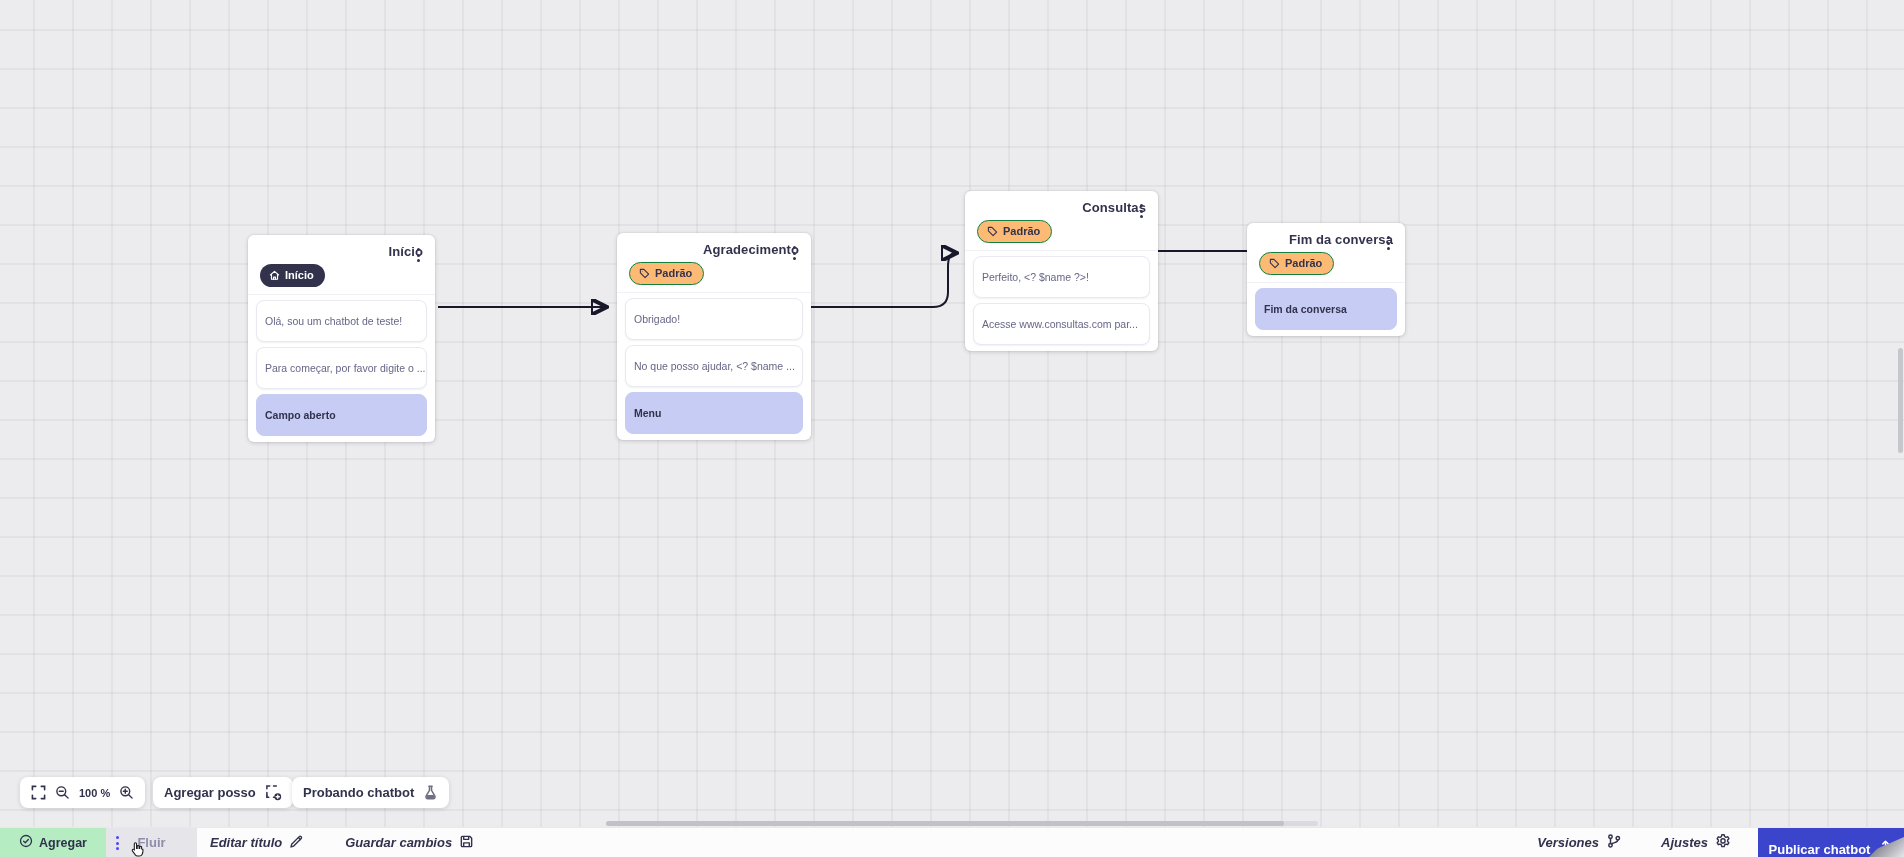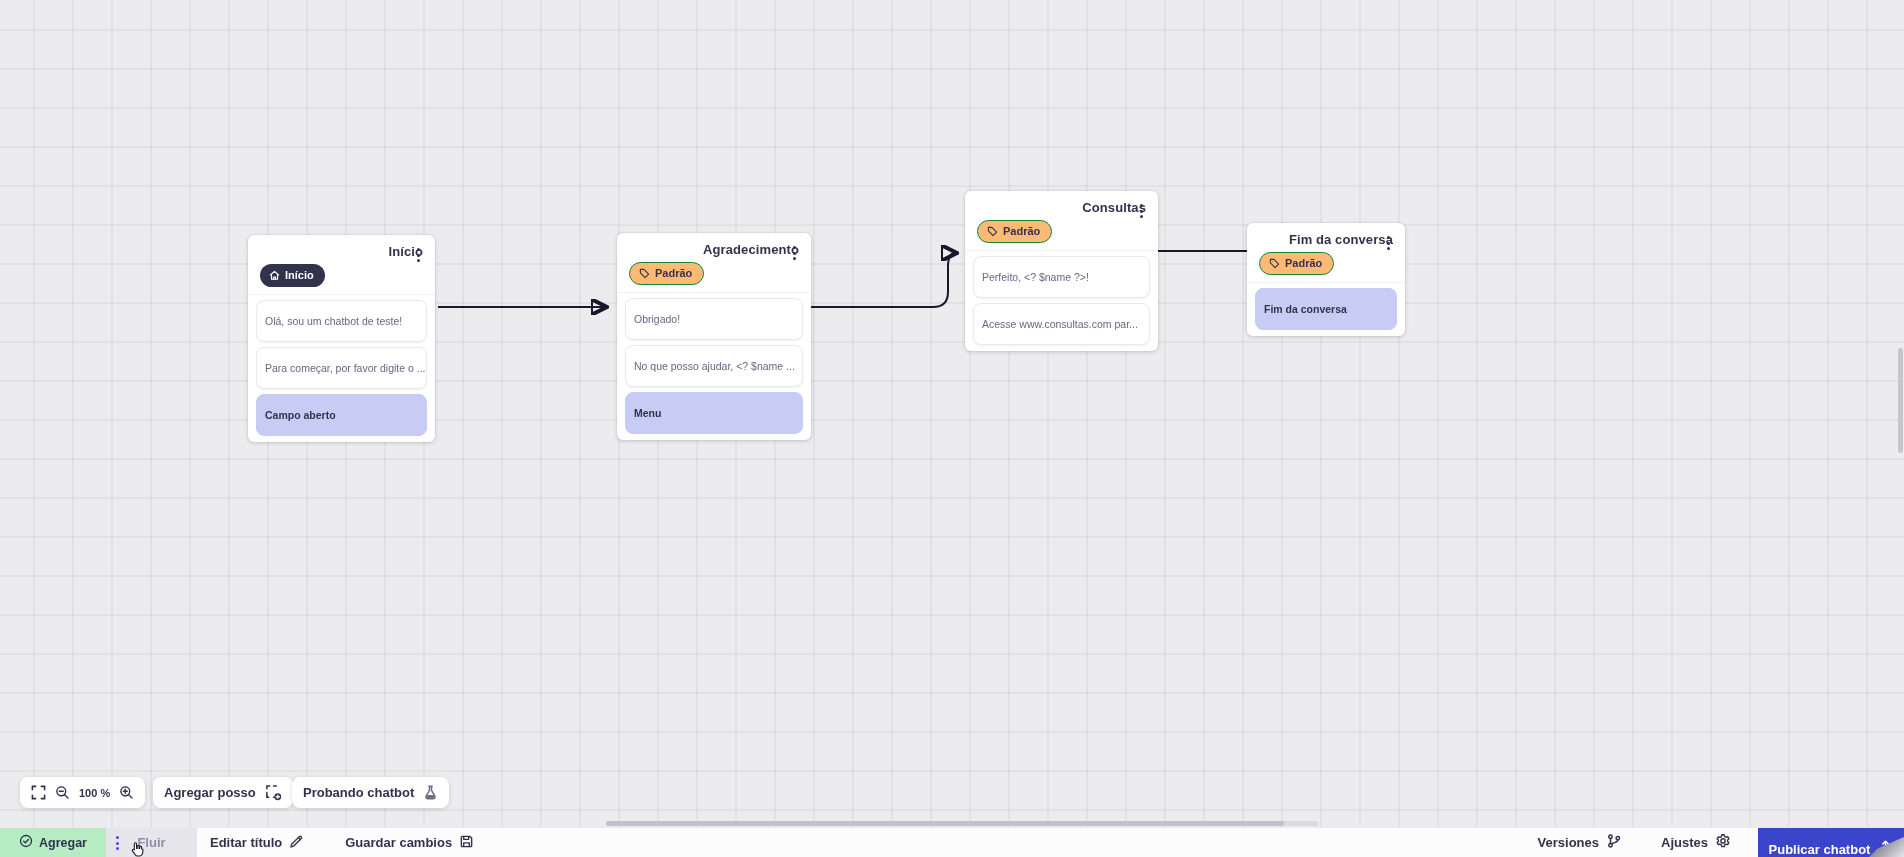--- a/index.html
+++ b/index.html
@@ -92,21 +92,21 @@
   }
   .sb-tab {
     width:91px; height:100%; background:#e5e5ea; position:relative;
     display:flex; align-items:center; justify-content:center;
     font-weight:600; color:#8e8ea9; cursor:pointer;
   }
   .sb-tab .kebab-blue { position:absolute; left:10px; top:8px;
     display:flex; flex-direction:column; gap:2.5px; }
   .sb-tab .kebab-blue i { width:3px; height:3px; border-radius:50%; background:#4945ff; }
   .sb-btn { display:flex; align-items:center; gap:7px; cursor:pointer;
-            font-weight:600; color:#32324d; }
+            font-weight:600; color:#32324d;font-style:italic; }
   #editTitle { margin-left:13px; }
   #saveChanges { margin-left:41px; }
   .sb-spacer { flex:1; }
   #versions { margin-right:39px; }
   #settings { margin-right:27px; }
   .publish-btn {
     width:146px; height:100%; background:#3a45cc; color:#fff;
     display:flex; align-items:flex-end; justify-content:center; gap:8px;
     font-weight:700; font-size:13px; border:none; cursor:pointer;
     position:relative;

